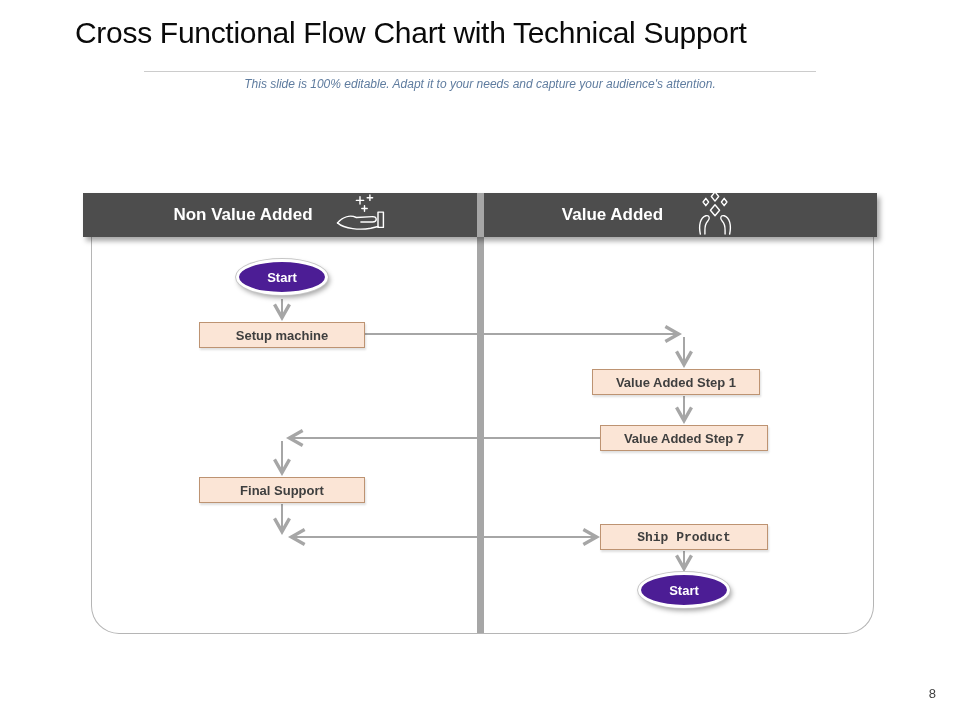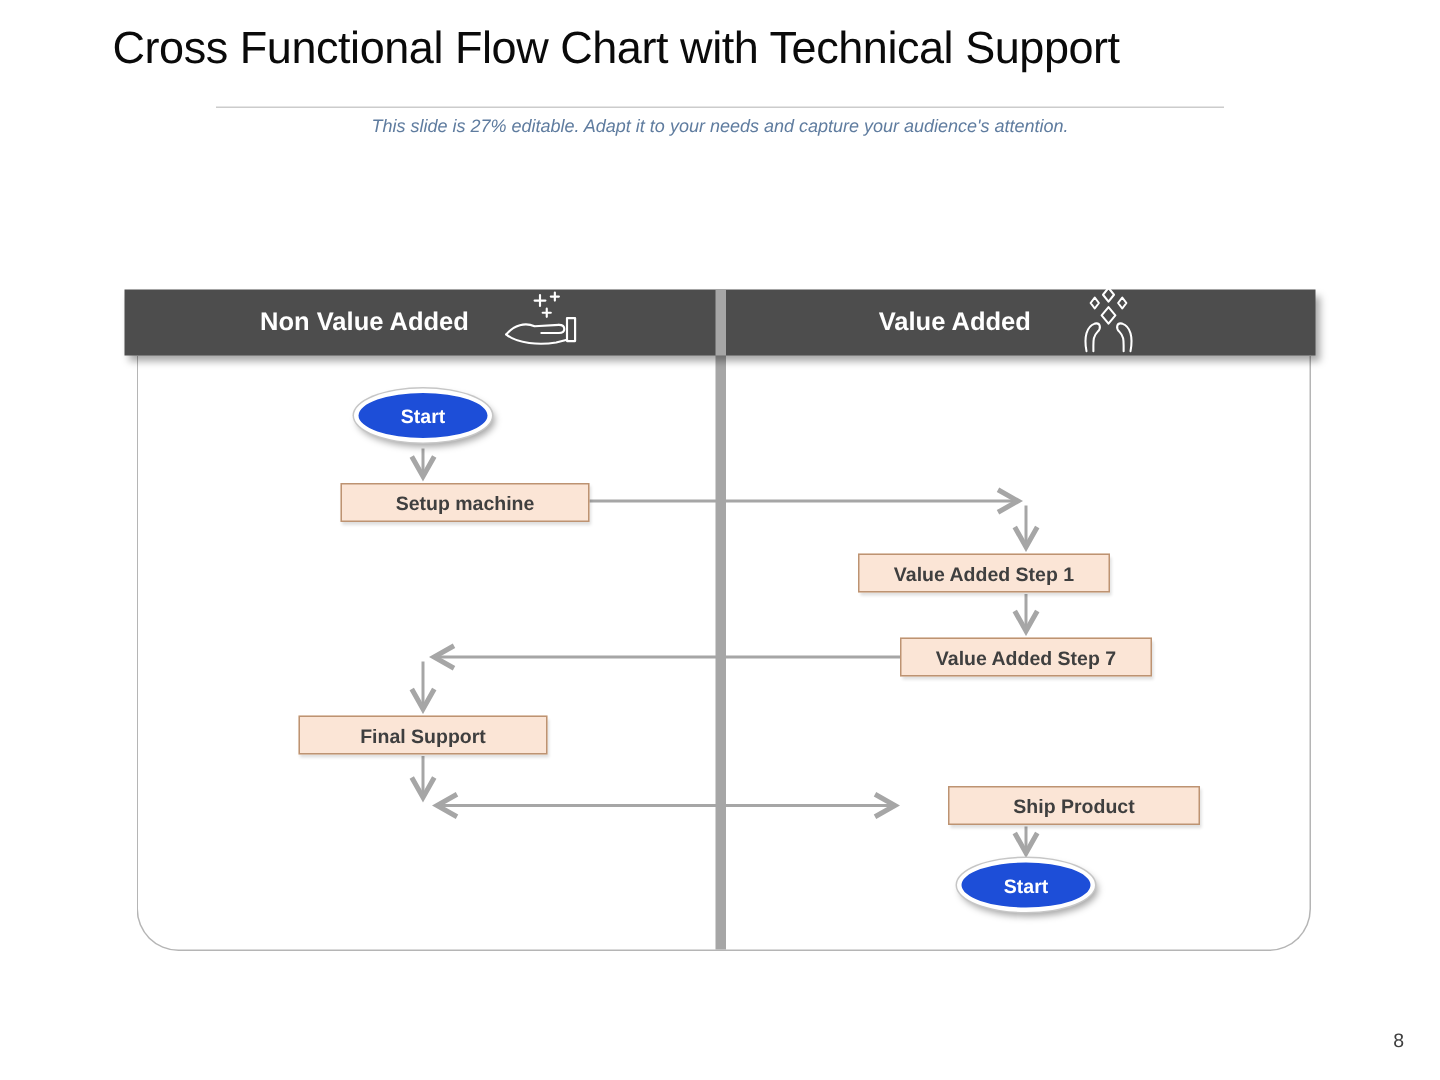--- a/index.html
+++ b/index.html
@@ -28,21 +28,21 @@
     position:absolute; left:83px; top:193px; width:794px; height:44px;
     background:#4d4d4d;
     box-shadow:3px 4px 5px rgba(0,0,0,0.35);
     display:flex;
   }
   .lane-cell {
     display:flex; align-items:center; justify-content:center;
     color:#ffffff; font-size:17px; font-weight:bold;
   }
   .lane-cell.left  { width:394px; gap:20px; }
-  .lane-cell.right { width:331px; gap:30px;margin-left:24px; }
+  .lane-cell.right { width:331px; gap:30px; }
   .lane-header-divider { width:7px; background:#a6a6a6; height:44px; }
   .chart-body {
     position:absolute; left:91px; top:237px; width:781px; height:396px;
     border:1px solid #b5b5b5; border-top:none;
     border-radius:0 0 28px 28px;
     background:#ffffff;
   }
   .lane-divider {
     position:absolute; left:477px; top:237px; width:7px; height:396px;
     background:#a6a6a6;
@@ -52,46 +52,46 @@
     pointer-events:none;
   }
   .flow-box {
     position:absolute;
     background:#fbe5d6; border:1px solid #bd9372;
     color:#3f3f3f; font-weight:bold; font-size:13px;
     display:flex; align-items:center; justify-content:center;
     box-shadow:1px 2px 2px rgba(0,0,0,0.13);
     white-space:nowrap;
   }
-  .box-setup   { left:199px; top:322px; width:164px; height:24px;margin-left:28px; }
-  .box-step1   { left:572px; top:369px; width:166px; height:24px; }
+  .box-setup   { left:199px; top:322px; width:164px; height:24px; }
+  .box-step1   { left:592px; top:369px; width:166px; height:24px; }
   .box-step2   { left:600px; top:425px; width:166px; height:24px; }
   .box-final   { left:199px; top:477px; width:164px; height:24px; }
-  .box-ship    { left:632px; top:524px; width:166px; height:24px; }
+  .box-ship    { left:600px; top:524px; width:166px; height:24px;font-family:Liberation Mono, monospace; }
   .flow-oval {
     position:absolute; width:86px; height:30px;
-    background:#1d4ed8;
+    background:#4c1d95;
     border:3px solid #ffffff; border-radius:50%;
     box-shadow:0 0 0 1px #c6c6c6, 2px 3px 5px rgba(0,0,0,0.35);
     color:#ffffff; font-weight:bold; font-size:13px;
     display:flex; align-items:center; justify-content:center;
   }
   .oval-start-top    { left:236px; top:259px; }
   .oval-start-bottom { left:638px; top:572px; }
   .page-number {
     position:absolute; right:24px; top:686px;
     font-size:13px; color:#3f3f3f;
   }
 </style>
 </head>
 <body>
 
 <div class="slide-title">Cross Functional Flow Chart with Technical Support</div>
 <div class="title-rule"></div>
-<div class="slide-subtitle">This slide is 27% editable. Adapt it to your needs and capture your audience's attention.</div>
+<div class="slide-subtitle">This slide is 100% editable. Adapt it to your needs and capture your audience's attention.</div>
 
 <div class="chart-body"></div>
 <div class="lane-divider"></div>
 
 <div class="lane-header">
   <div class="lane-cell left">
     <span>Non Value Added</span>
     <span>
       <svg width="54" height="40" viewBox="0 0 60 44" fill="none" stroke="#ffffff" stroke-width="1.6" stroke-linecap="round" stroke-linejoin="round">
         <path d="M30,4 V12 M26,8 H34"></path>

